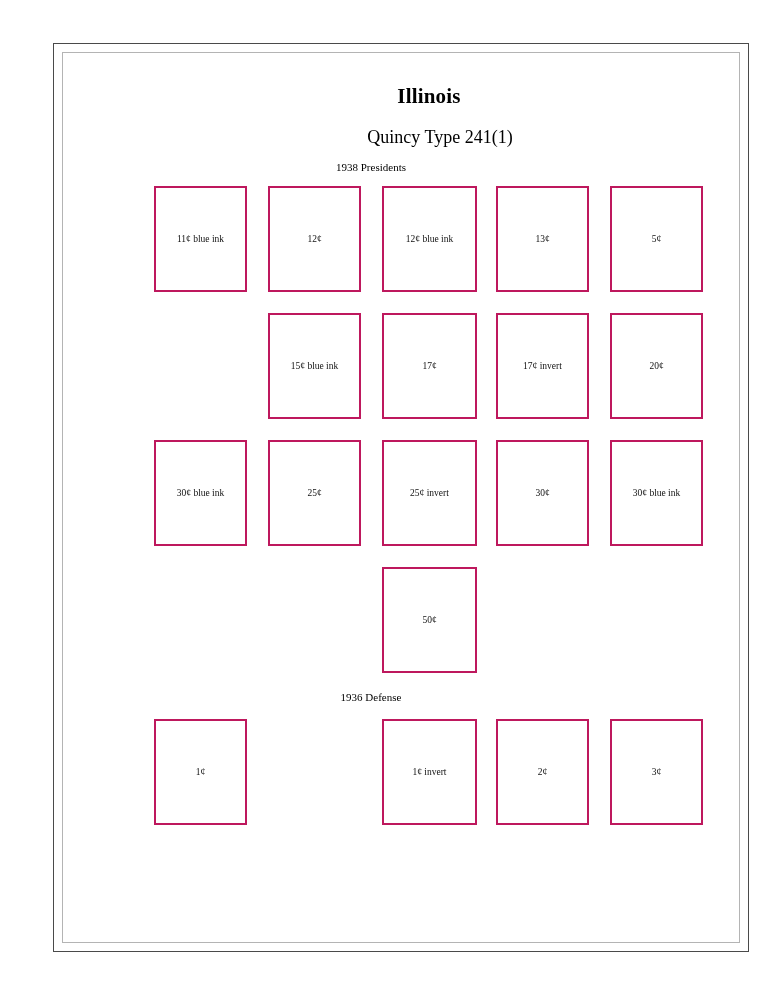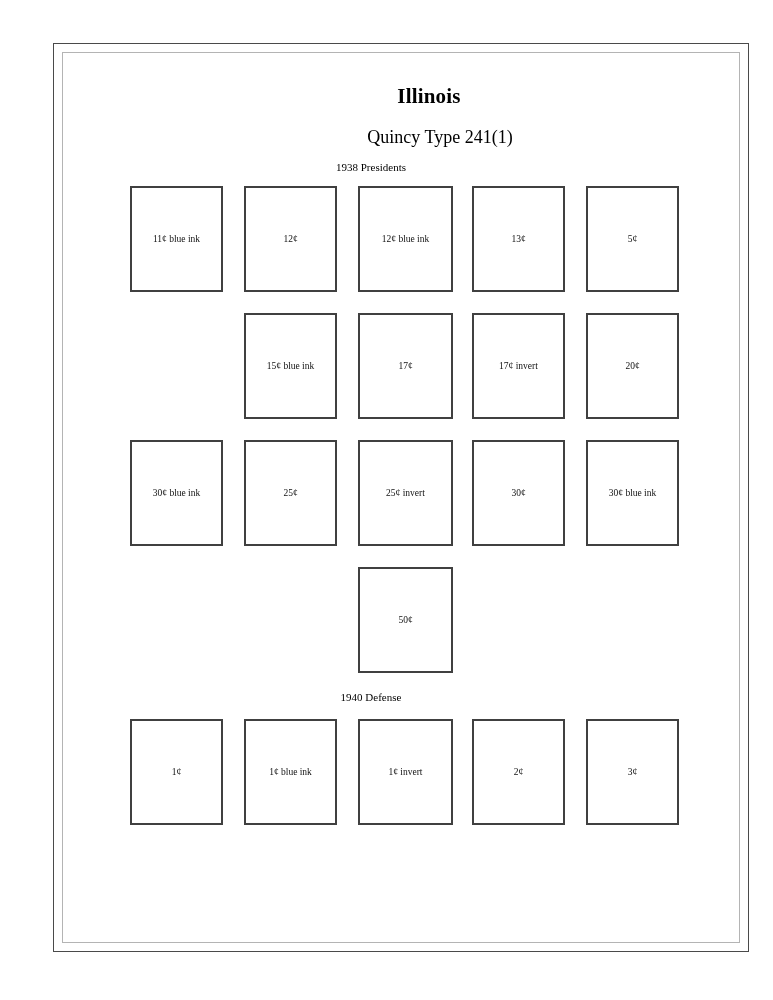--- a/index.html
+++ b/index.html
@@ -78,27 +78,28 @@
   }
   .row-0 { top: 186px; }
   .row-1 { top: 313px; }
   .row-2 { top: 440px; }
   .row-3 { top: 567px; }
   .row-4 { top: 719px; }
 
   .stamp-box {
     position: absolute;
     box-sizing: border-box;
-    border: 2px solid #404040;
+    border: 2px solid #be185d;
     background: #ffffff;
     display: flex;
     align-items: center;
     justify-content: center;
     width: 93px;
     height: 106px;
+    margin-left: 24px;
   }
   .stamp-box .stamp-label {
     font-size: 9.5px;
     line-height: 1.1;
     text-align: center;
     white-space: nowrap;
     color: #111111;
   }
 
   
@@ -111,21 +112,21 @@
 </head>
 <body>
 
 <div class="page-frame-outer"></div>
 <div class="page-frame-inner"></div>
 
 <div class="album-title">Illinois</div>
 <div class="album-subtitle">Quincy Type 241(1)</div>
 
 <div class="section-heading sec-0">1938 Presidents</div>
-<div class="section-heading sec-1">1940 Defense</div>
+<div class="section-heading sec-1">1936 Defense</div>
 
 <div class="stamp-row row-0">
   <div class="stamp-box col-0">
     <span class="stamp-label">11¢ blue ink</span>
   </div>
   <div class="stamp-box col-1">
     <span class="stamp-label">12¢</span>
   </div>
   <div class="stamp-box col-2">
     <span class="stamp-label">12¢ blue ink</span>
@@ -174,23 +175,20 @@
 <div class="stamp-row row-3">
   <div class="stamp-box col-2">
     <span class="stamp-label">50¢</span>
   </div>
 </div>
 
 <div class="stamp-row row-4">
   <div class="stamp-box col-0">
     <span class="stamp-label">1¢</span>
   </div>
-  <div class="stamp-box col-1">
-    <span class="stamp-label">1¢ blue ink</span>
-  </div>
   <div class="stamp-box col-2">
     <span class="stamp-label">1¢ invert</span>
   </div>
   <div class="stamp-box col-3">
     <span class="stamp-label">2¢</span>
   </div>
   <div class="stamp-box col-4">
     <span class="stamp-label">3¢</span>
   </div>
 </div>

